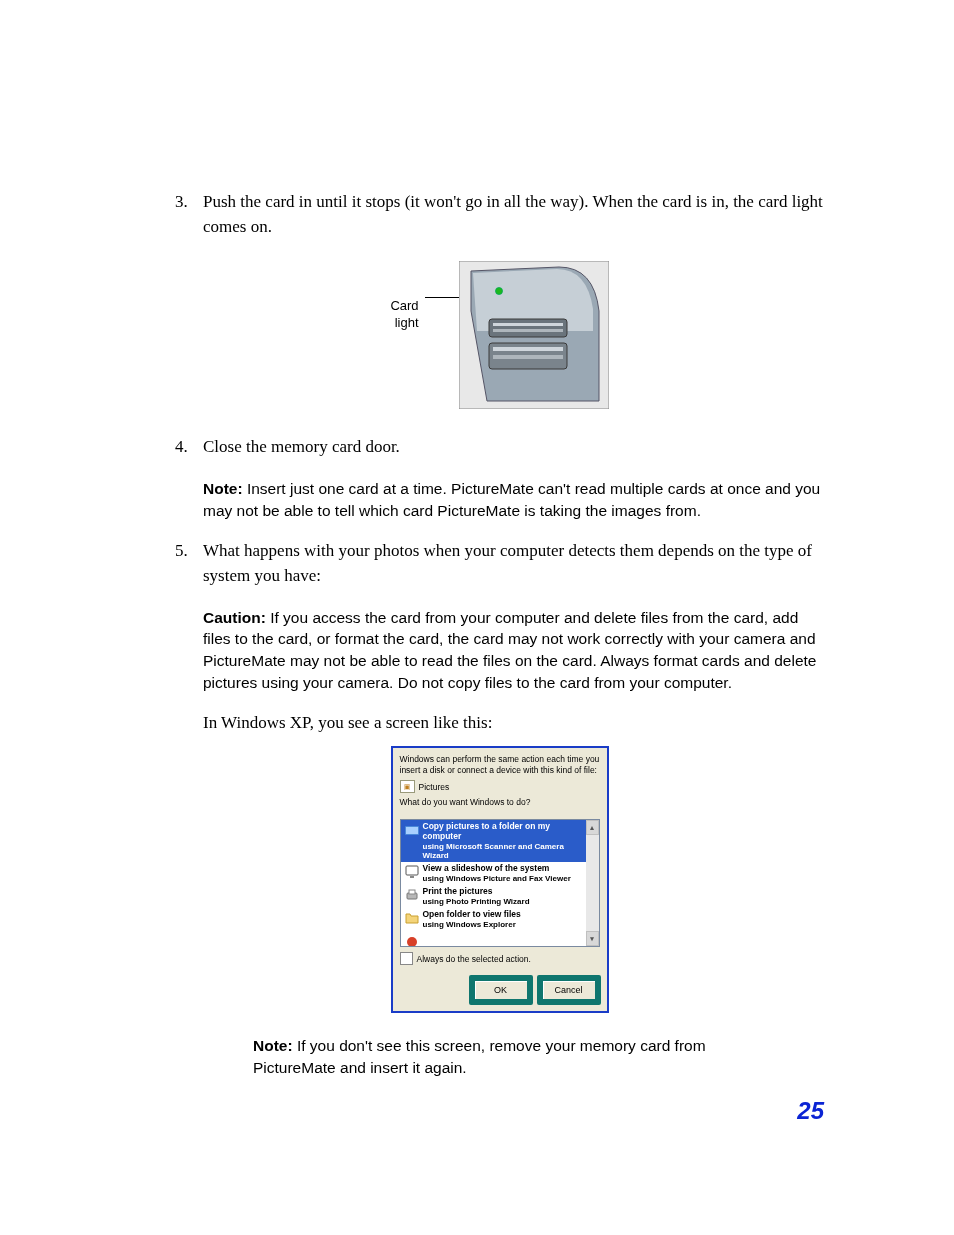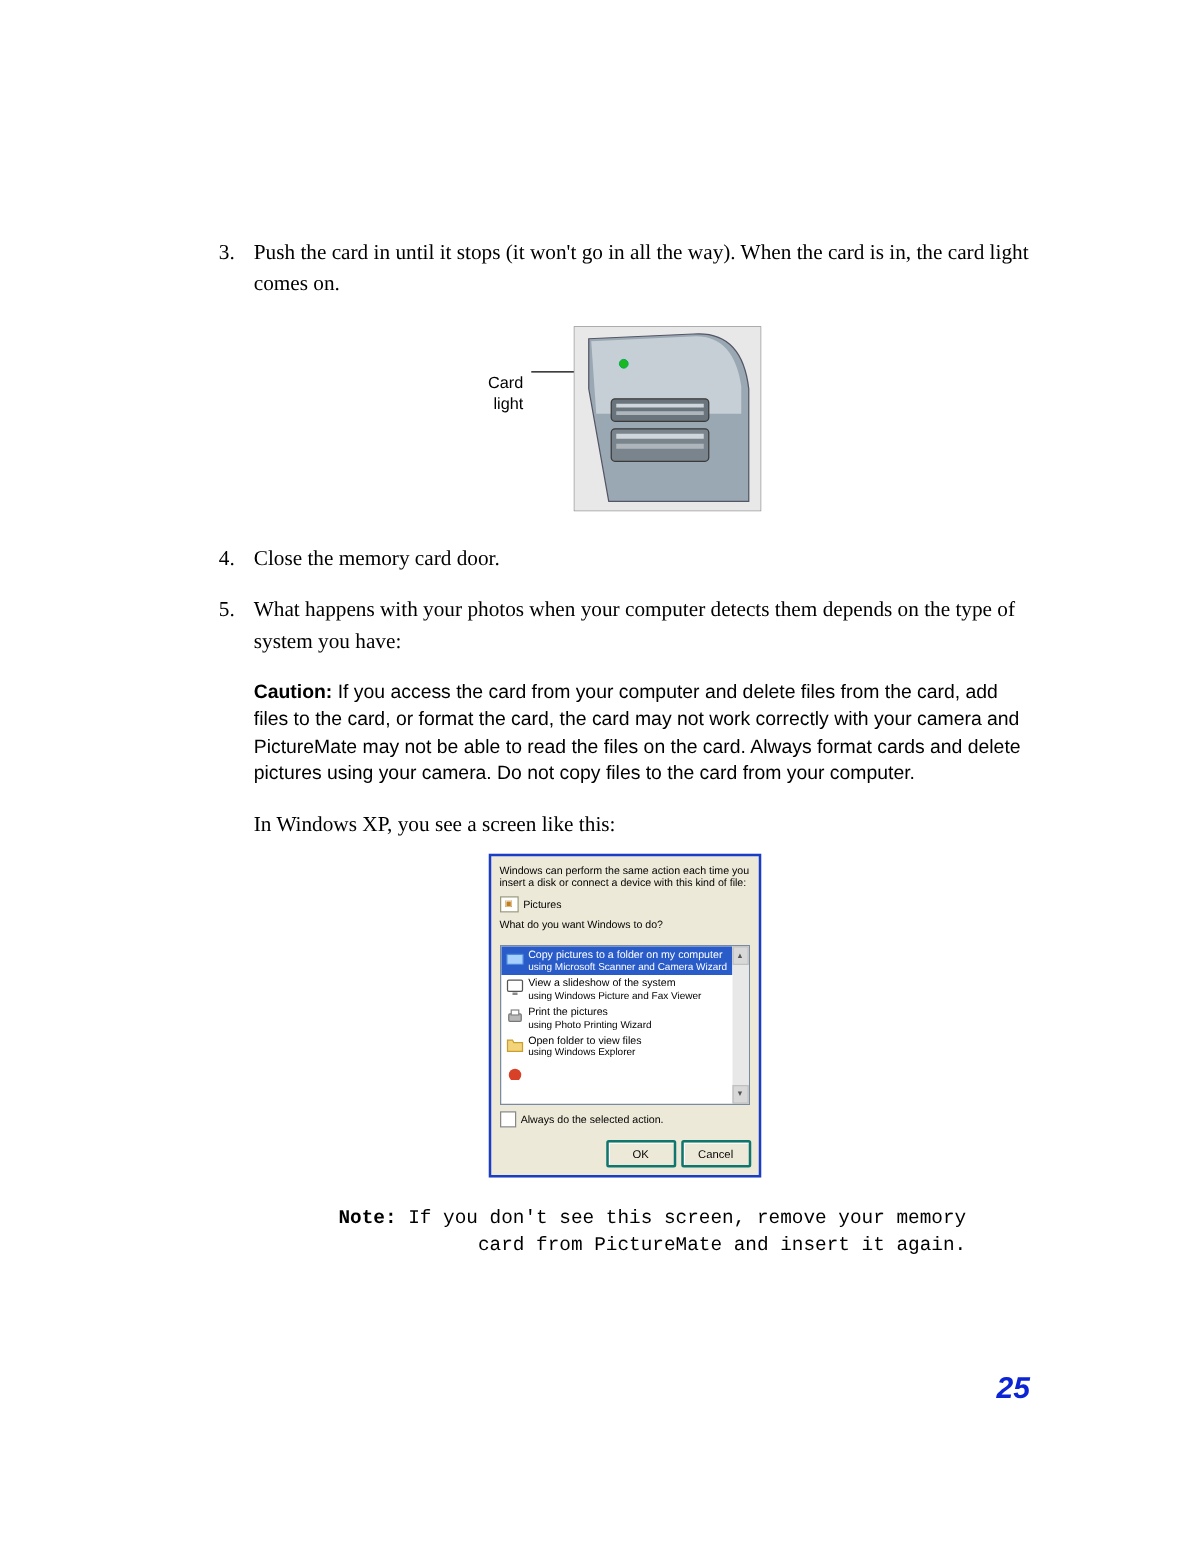--- a/index.html
+++ b/index.html
@@ -14,36 +14,36 @@
   .figure-printer{display:flex;align-items:flex-start;justify-content:center;margin:22px 0 26px 0;}
   .label-col{font-family:Arial,Helvetica,sans-serif;font-size:13px;text-align:right;margin-right:6px;margin-top:37px;line-height:1.25;}
   .leader{width:36px;height:1px;background:#000;margin-top:36px;margin-right:-2px;}
   .printer-svg-wrap{width:150px;height:148px;}
   .dialog-wrap{display:flex;justify-content:center;margin:10px 0 22px 0;}
   .dialog{width:214px;border:2px solid #1a3cc7;background:#ece9d8;font-family:Tahoma,Arial,sans-serif;font-size:8.5px;color:#000;}
   .dialog-pad{padding:6px 7px 4px 7px;}
   .dlg-row{display:flex;align-items:center;margin:5px 0 4px 0;}
   .dlg-icon{width:13px;height:11px;border:1px solid #9a9a7a;background:#fff;display:inline-flex;align-items:center;justify-content:center;margin-right:4px;}
   .dlg-icon span{font-size:7px;color:#c08020;}
-  .list-box{border:1px solid #7a8aa0;background:#fff;height:126px;position:relative;margin-top:3px;}
+  .list-box{border:1px solid #7a8aa0;background:#fff;height:126px;position:relative;margin-top:3px;font-weight:bold;}
   .list-inner{position:absolute;left:0;right:13px;top:0;bottom:0;overflow:hidden;}
   .scroll{position:absolute;right:0;top:0;bottom:0;width:13px;background:#e8e8e8;display:flex;flex-direction:column;}
   .sbtn{height:13px;background:#d8d8d8;border:1px solid #c0c0c0;display:flex;align-items:center;justify-content:center;font-size:7px;color:#555;}
   .strack{flex:1;}
   .li-item{display:flex;align-items:flex-start;padding:2px 3px;}
   .li-item.sel{background:#2a5cc9;color:#fff;}
   .li-ic{width:16px;height:16px;margin-right:3px;flex-shrink:0;display:flex;align-items:center;justify-content:center;}
   .li-txt{line-height:1.15;}
   .li-txt .t1{display:block;}
   .li-txt .t2{display:block;font-size:8px;}
   .chkrow{display:flex;align-items:center;margin:5px 0 3px 0;}
   .chk{width:11px;height:11px;border:1px solid #888;background:#fff;margin-right:4px;}
   .btnrow{display:flex;justify-content:flex-end;gap:4px;padding:3px 6px 6px 6px;}
-  .wbtn{min-width:52px;height:18px;border:2px solid #0f766e;background:#ece9d8;font-size:9px;display:flex;align-items:center;justify-content:center;border-radius:2px;box-shadow:inset 1px 1px 0 #fff;}
-  .note2{font-family:Liberation Mono, monospace;font-size:15.5px;line-height:1.4;margin:0 0 16px 78px;max-width:520px;text-align:right;}
+  .wbtn{min-width:52px;height:18px;border:6px solid #0f766e;background:#ece9d8;font-size:9px;display:flex;align-items:center;justify-content:center;border-radius:2px;box-shadow:inset 1px 1px 0 #fff;}
+  .note2{font-family:Liberation Sans, sans-serif;font-size:15.5px;line-height:1.4;margin:0 0 16px 78px;max-width:520px;}
   .pagenum{position:absolute;right:130px;bottom:110px;font-family:Arial,Helvetica,sans-serif;font-weight:900;font-style:italic;font-size:24px;color:#0b24d4;margin-left:28px;}
 </style>
 </head>
 <body>
 
 <div class="page">
   <ol>
 
     <li class="step">
       <span class="num">3.</span>
@@ -70,20 +70,23 @@
           <circle cx="40" cy="30" r="3.5" fill="#1db81d" stroke="#0a5" stroke-width="0.8"></circle>
         </svg>
       </div>
     </div>
 
     <li class="step">
       <span class="num">4.</span>
       <span>Close the memory card door.</span>
     </li>
 
+    <div class="note-block sans">
+      <span class="bold">Note:</span><span> Insert just one card at a time. PictureMate can't read multiple cards at once and you may not be able to tell which card PictureMate is taking the images from.</span>
+    </div>
 
     <li class="step">
       <span class="num">5.</span>
       <span>What happens with your photos when your computer detects them depends on the type of system you have:</span>
     </li>
 
     <div class="note-block sans">
       <span class="bold">Caution:</span><span> If you access the card from your computer and delete files from the card, add files to the card, or format the card, the card may not work correctly with your camera and PictureMate may not be able to read the files on the card. Always format cards and delete pictures using your camera. Do not copy files to the card from your computer.</span>
     </div>
 

